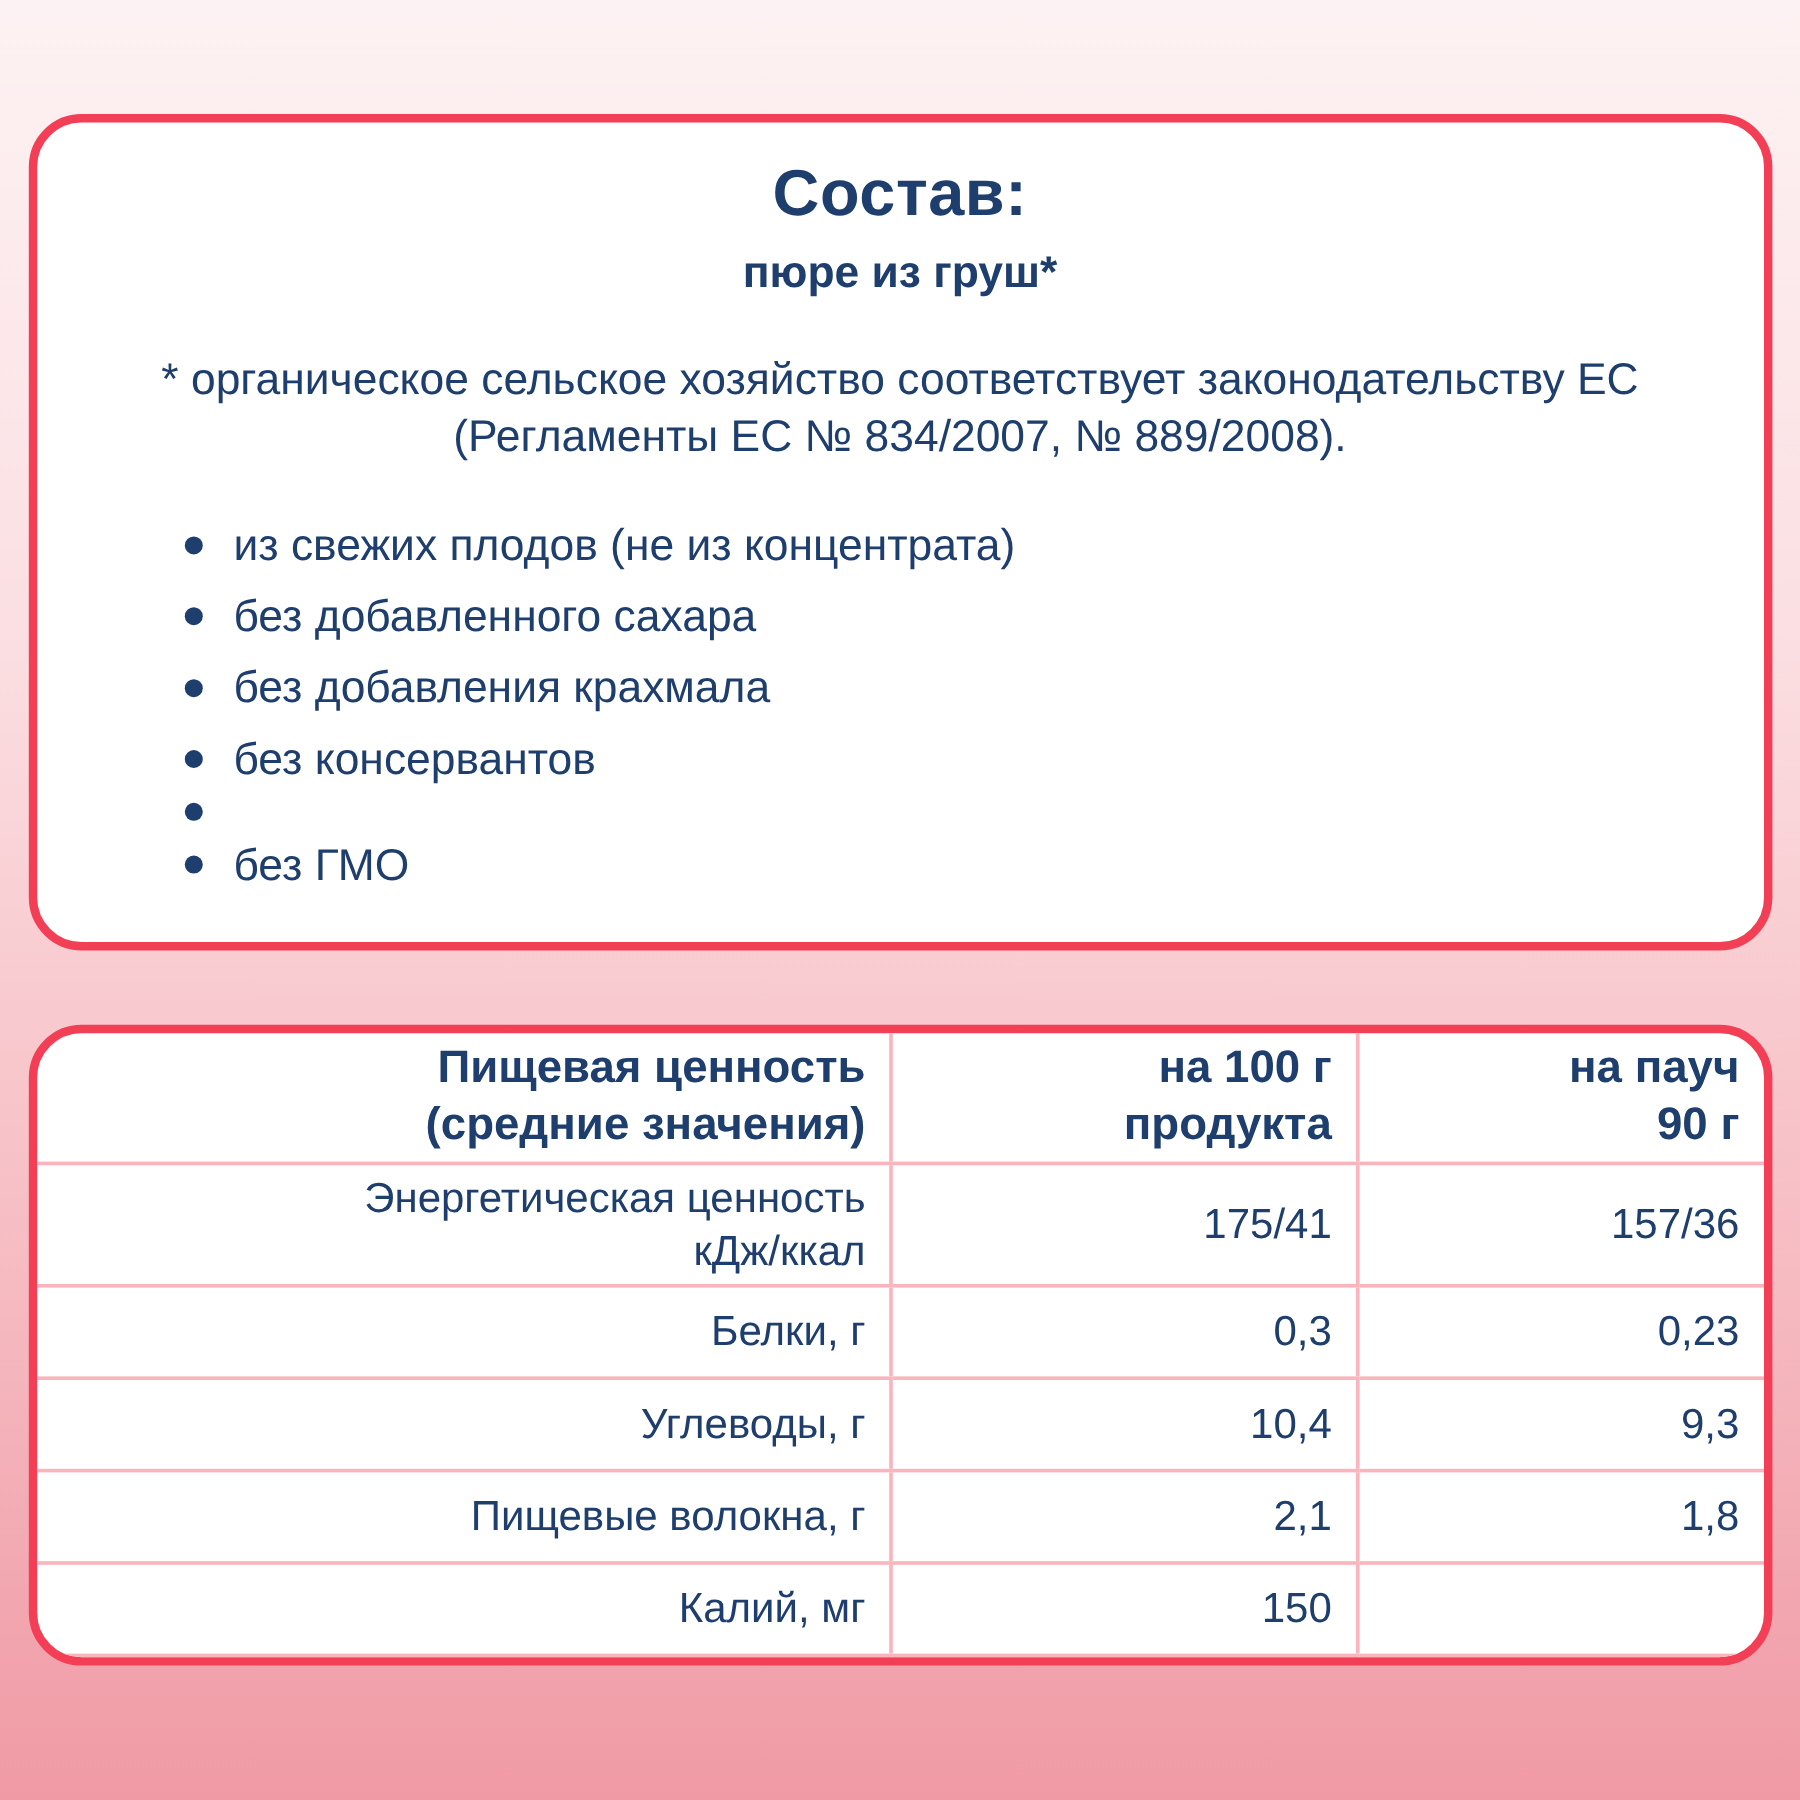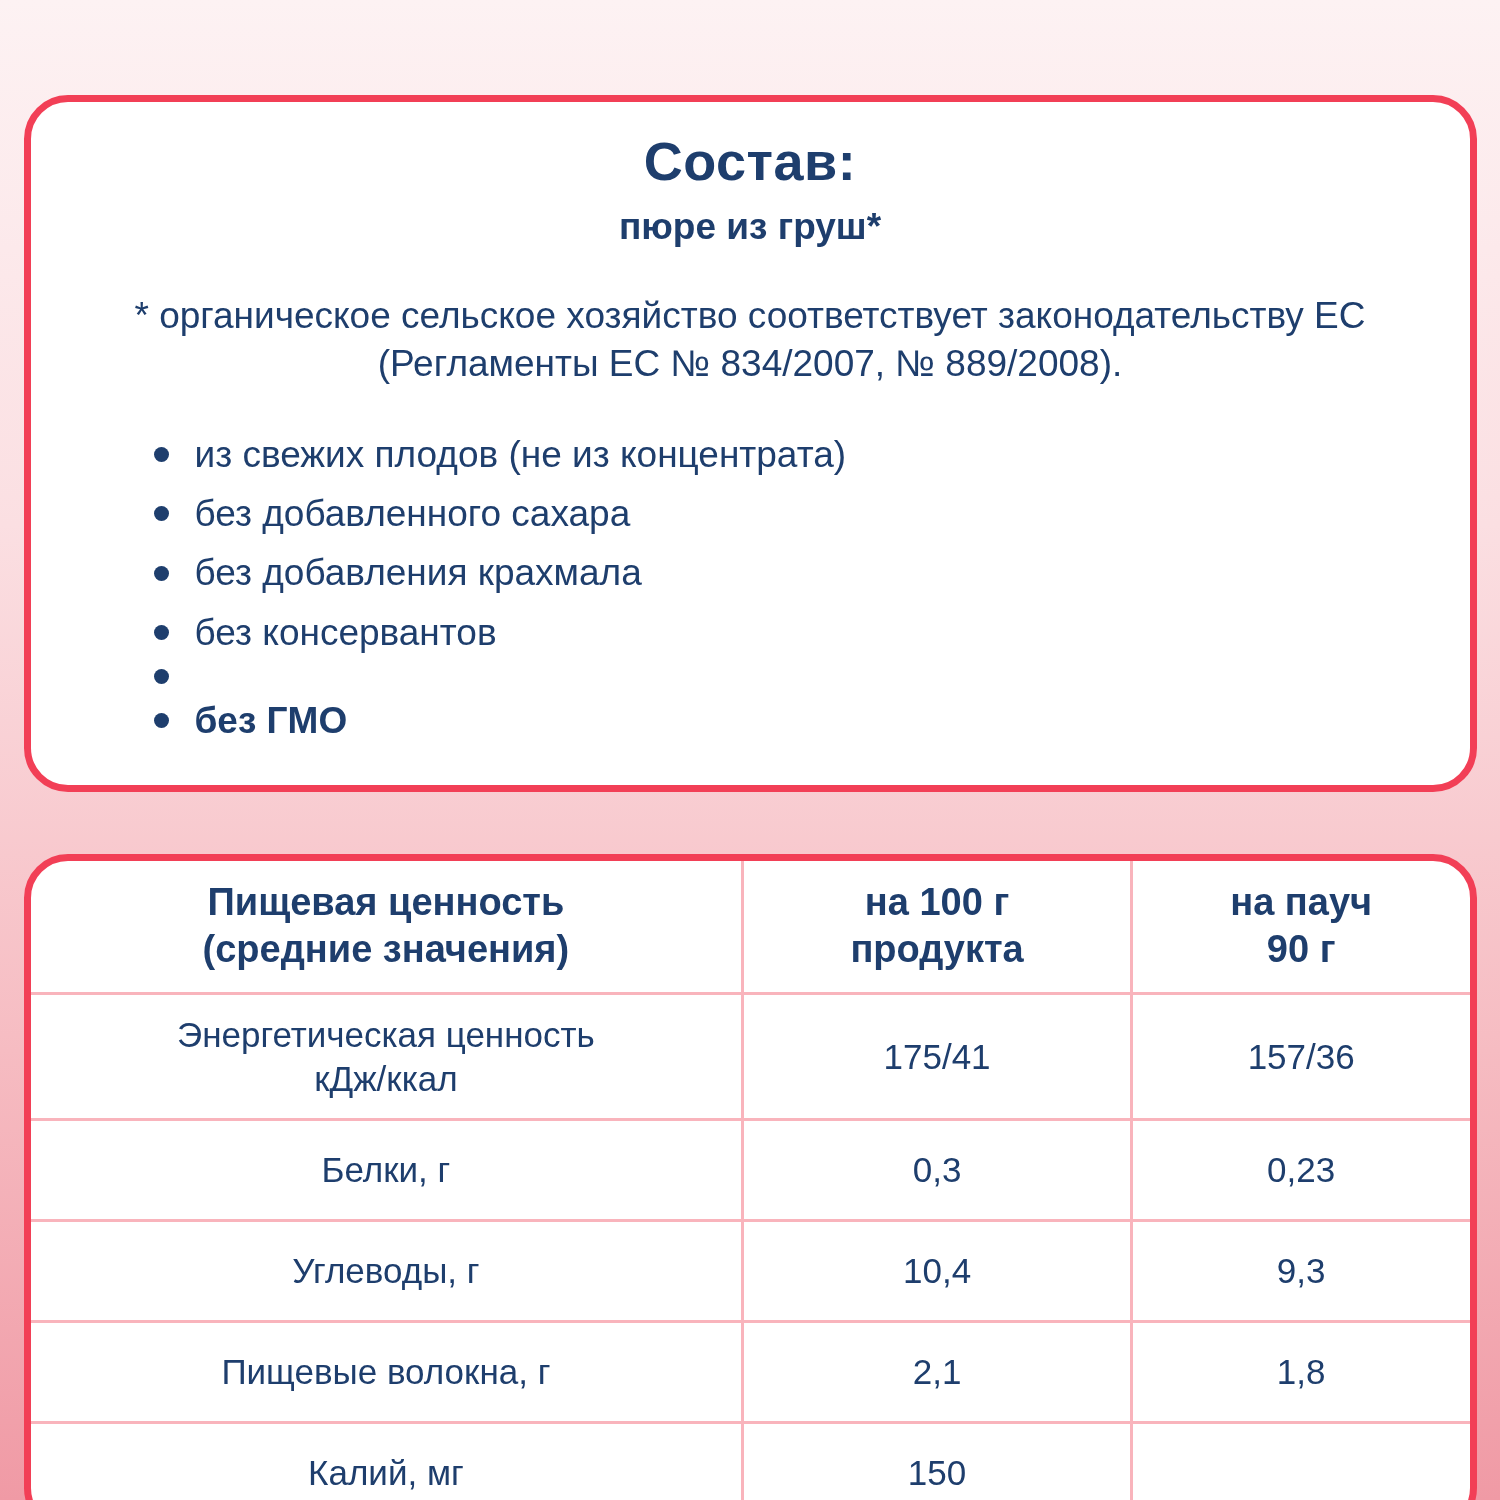--- a/index.html
+++ b/index.html
@@ -52,21 +52,21 @@
     margin: 44px 0 0 0;
     padding: 0 0 0 68px;
   }
   .bullet-list li {
     display: flex;
     align-items: center;
     font-size: 37px;
     line-height: 1.22;
     margin-bottom: 14px;
   }
-  .bullet-list li:last-child { margin-bottom: 0; font-weight: bold; }
+  .bullet-list li:last-child { margin-bottom: 0; }
   .dot {
     flex: 0 0 auto;
     width: 15px;
     height: 15px;
     border-radius: 50%;
     background: #1e3e6d;
     margin-right: 26px;
   }
   
   .nutrition-card {
@@ -76,23 +76,23 @@
   }
   table.nutrition {
     width: 100%;
     border-collapse: collapse;
     table-layout: fixed;
   }
   table.nutrition th,
   table.nutrition td {
     border-bottom: 3px solid #f9b4bc;
     white-space: pre-line;
-    text-align: center;
+    text-align: right;
     vertical-align: middle;
-    padding: 18px 20px;
+    padding: 6px 20px;
     color: #1e3e6d;
   }
   table.nutrition col.c1 { width: 49.5%; }
   table.nutrition col.c2 { width: 27%; }
   table.nutrition col.c3 { width: 23.5%; }
   table.nutrition th {
     font-size: 38px;
     font-weight: bold;
     line-height: 1.25;
     height: 95px;

